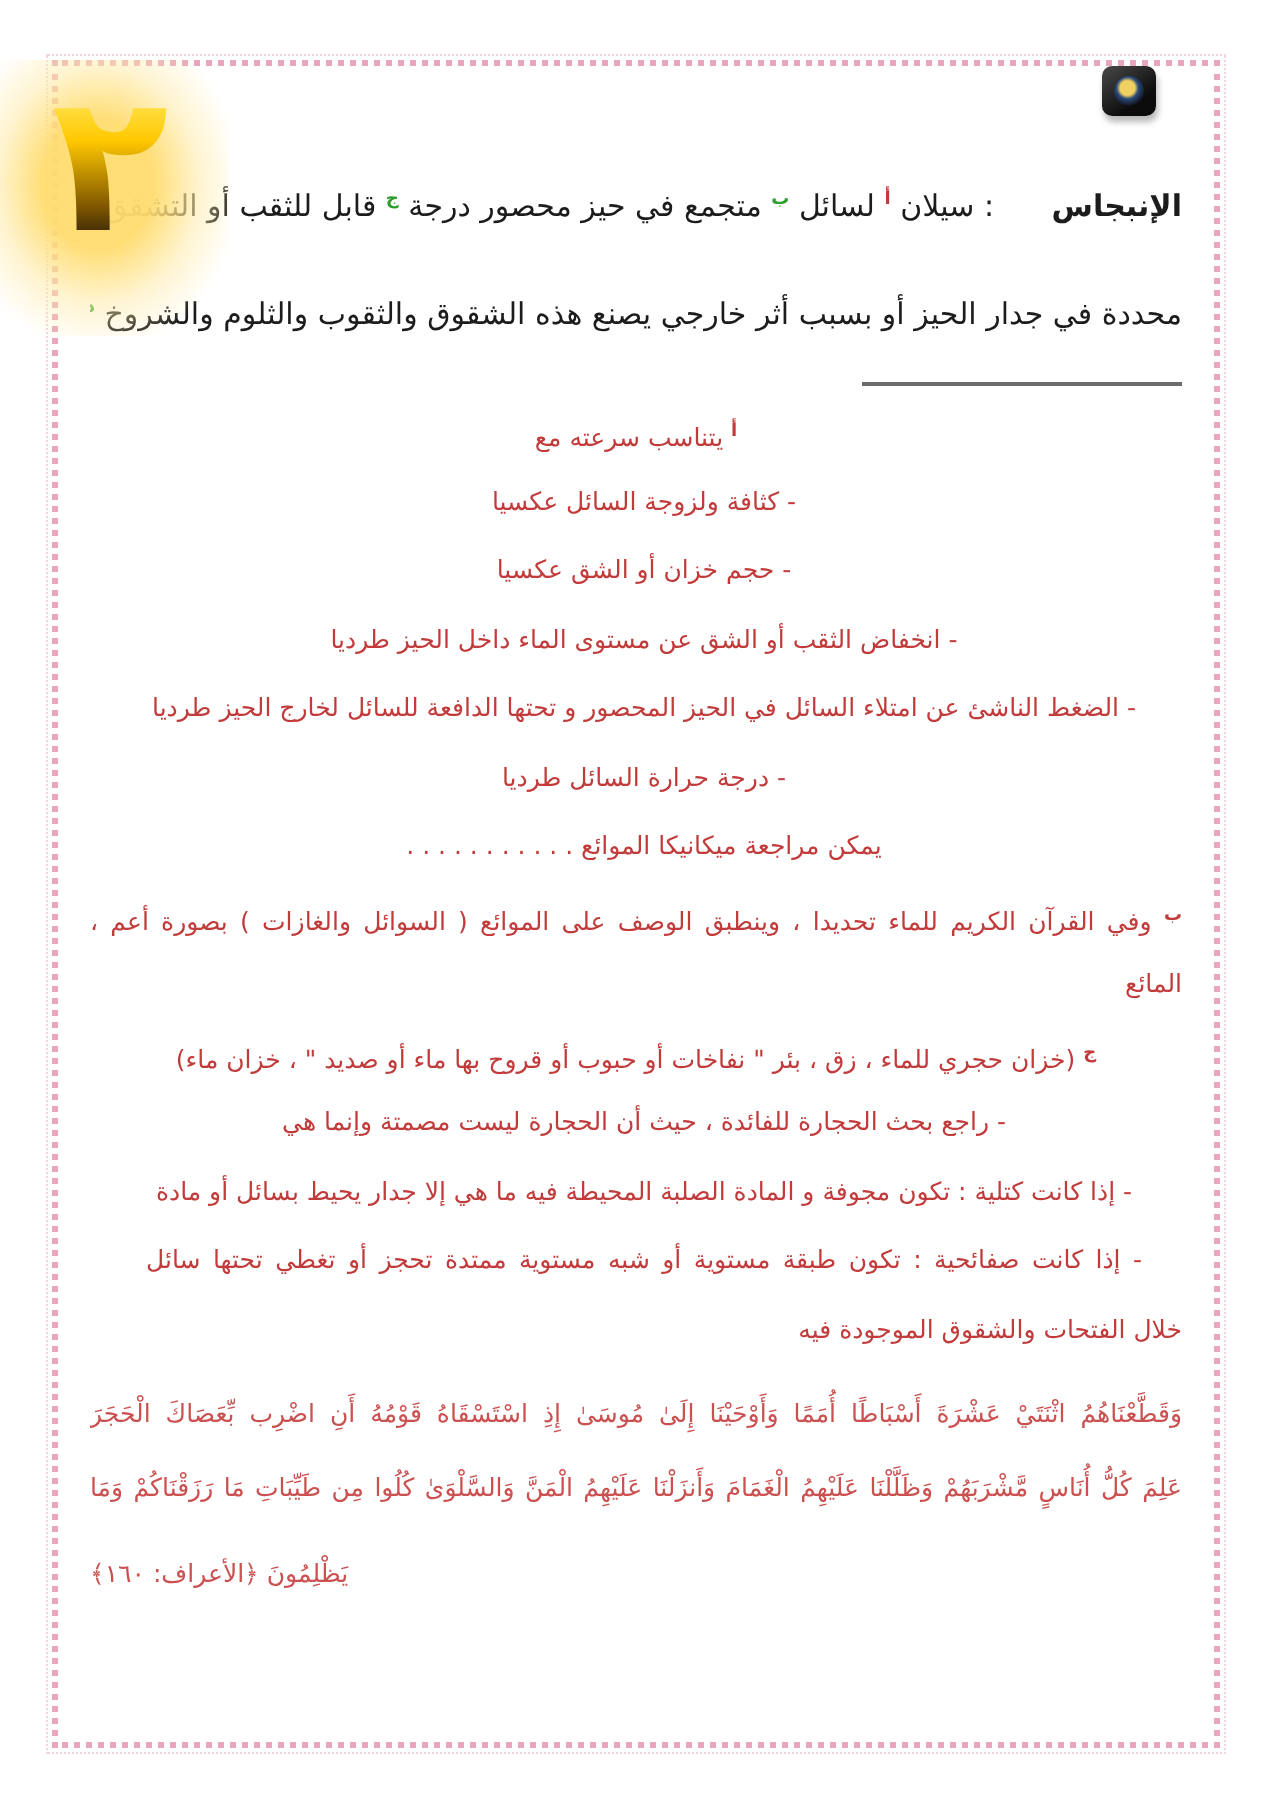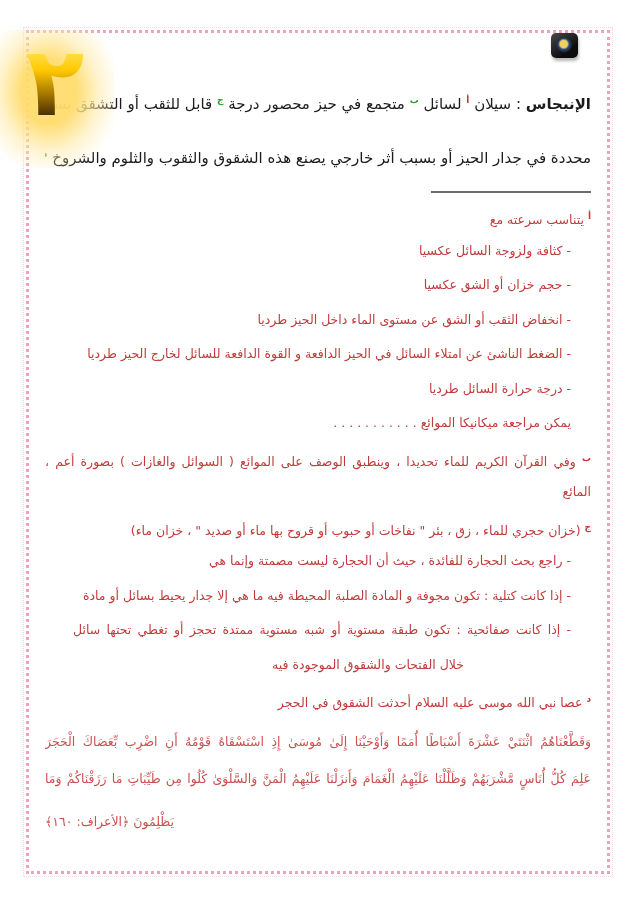--- a/index.html
+++ b/index.html
@@ -35,34 +35,34 @@
     box-shadow:1px 3px 3px rgba(0,0,0,.28);
   }
   .cam .lens{
     position:absolute;left:6px;top:5px;width:15px;height:15px;border-radius:50%;
     background:radial-gradient(circle at 45% 40%,#f0d060 0 30%,#2a4a7a 45%,#101018 75%);
   }
   
   .intro{margin-top:40px;color:var(--text_black);font-size:15px;}
   .iline{height:54px;line-height:54px;overflow:hidden;text-align:justify;text-align-last:justify;white-space:nowrap;}
   .iline.first{padding-left:55px;}
-  .bold{font-weight:bold;}
+  .bold{font-weight:bold;margin-left:24px;}
   .sup{vertical-align:super;font-size:9px;font-weight:bold;}
   .red{color:var(--footnote_red);}
   .green{color:var(--sup_green);}
   
   .sep{width:160px;height:0;border-top:2px solid var(--divider_gray);margin:10px auto 6px 0;}
   .content .sep{margin-left:auto;margin-right:0;} 
   
   .fns{margin-top:2px;color:var(--footnote_red);font-size:12.5px;}
-  .fn{height:34.5px;line-height:34.5px;overflow:hidden;text-align:right;}
+  .fn{height:34.5px;line-height:34.5px;overflow:hidden;text-align:center;}
   .fn.ind{padding-right:20px;margin-left:28px;}
   .fn.just{text-align:justify;text-align-last:justify;}
   .fn.left{text-align:right;padding-left:18px;}
-  .fn.cleft{text-align:center;padding-left:100px;}
+  .fn.cleft{text-align:right;padding-left:100px;}
   
   .verse{margin-top:6px;color:var(--verse_red);font-size:12.5px;}
   .vline{height:37px;line-height:37px;overflow:hidden;text-align:justify;text-align-last:justify;}
   .vlast{height:37px;line-height:37px;overflow:hidden;text-align:left;}
   
   .sig{
     position:absolute;left:14px;bottom:6px;direction:rtl;color:#101010;
     font-size:13px;font-weight:bold;letter-spacing:-0.5px;white-space:nowrap;
   }
   .sig .pen{color:var(--pen_green);font-size:15px;letter-spacing:0;}
@@ -78,31 +78,30 @@
         <div class="iline"><span>محددة في جدار الحيز أو بسبب أثر خارجي يصنع هذه الشقوق والثقوب والثلوم والشروخ </span><span class="sup green">د</span></div>
       </div>
 
     <div class="sep"></div>
 
     <div class="fns">
         <div class="fn"><span class="sup red">أ</span> يتناسب سرعته مع</div>
         <div class="fn ind">-  كثافة ولزوجة السائل عكسيا</div>
         <div class="fn ind">-  حجم خزان أو الشق عكسيا</div>
         <div class="fn ind">-  انخفاض الثقب أو الشق عن مستوى الماء داخل الحيز طرديا</div>
-        <div class="fn ind">-  الضغط الناشئ عن امتلاء السائل في الحيز الدافعة و القوة الدافعة للسائل لخارج الحيز طرديا</div>
+        <div class="fn ind">-  الضغط الناشئ عن امتلاء السائل في الحيز المحصور و تحتها الدافعة للسائل لخارج الحيز طرديا</div>
         <div class="fn ind">-  درجة حرارة السائل طرديا</div>
         <div class="fn ind">يمكن مراجعة ميكانيكا الموائع . . . . . . . . . . .</div>
         <div class="fn just"><span class="sup red">ب</span> وفي القرآن الكريم للماء تحديدا ، وينطبق الوصف على الموائع ( السوائل والغازات ) بصورة أعم ، فالإنبجاس وصف لكيفية خروج</div>
         <div class="fn left">المائع</div>
         <div class="fn"><span class="sup red">ج</span> (خزان حجري للماء ، زق ، بئر " نفاخات أو حبوب أو قروح بها ماء أو صديد " ، خزان ماء)</div>
         <div class="fn ind">-  راجع بحث الحجارة للفائدة ، حيث أن الحجارة ليست مصمتة وإنما هي</div>
         <div class="fn ind">-  إذا كانت كتلية : تكون مجوفة و المادة الصلبة المحيطة فيه ما هي إلا جدار يحيط بسائل أو مادة أخرى .</div>
         <div class="fn ind just">-  إذا كانت صفائحية : تكون طبقة مستوية أو شبه مستوية ممتدة تحجز أو تغطي تحتها سائل مضغوط يمكن أن يخرج بغزارة من</div>
         <div class="fn cleft">خلال الفتحات والشقوق الموجودة فيه</div>
-        <div class="fn"><span class="sup red">د</span> عصا نبي الله موسى عليه السلام أحدثت الشقوق في الحجر</div>
       </div>
 
     <div class="verse">
 
     <div class="vline">وَقَطَّعْنَاهُمُ اثْنَتَيْ عَشْرَةَ أَسْبَاطًا أُمَمًا وَأَوْحَيْنَا إِلَىٰ مُوسَىٰ إِذِ اسْتَسْقَاهُ قَوْمُهُ أَنِ اضْرِب بِّعَصَاكَ الْحَجَرَ فَانبَجَسَتْ مِنْهُ اثْنَتَا عَشْرَةَ عَيْنًا قَدْ</div>
         <div class="vline">عَلِمَ كُلُّ أُنَاسٍ مَّشْرَبَهُمْ وَظَلَّلْنَا عَلَيْهِمُ الْغَمَامَ وَأَنزَلْنَا عَلَيْهِمُ الْمَنَّ وَالسَّلْوَىٰ كُلُوا مِن طَيِّبَاتِ مَا رَزَقْنَاكُمْ وَمَا ظَلَمُونَا وَلَٰكِن كَانُوا أَنفُسَهُمْ</div>
       </div>
     <div class="verse vlast">يَظْلِمُونَ ﴿الأعراف: ١٦٠﴾</div>
 
   </div>

